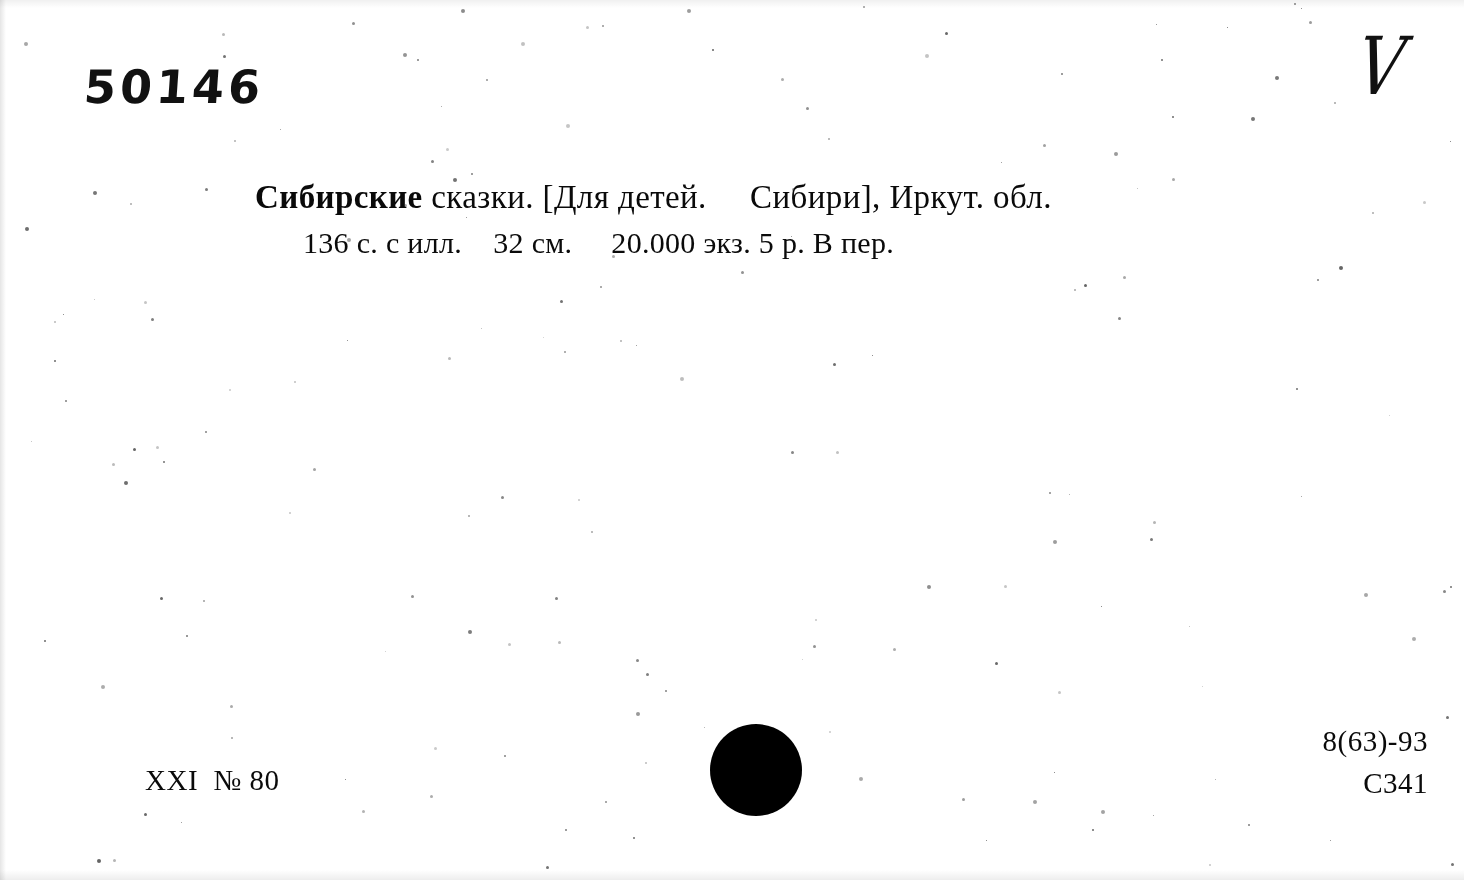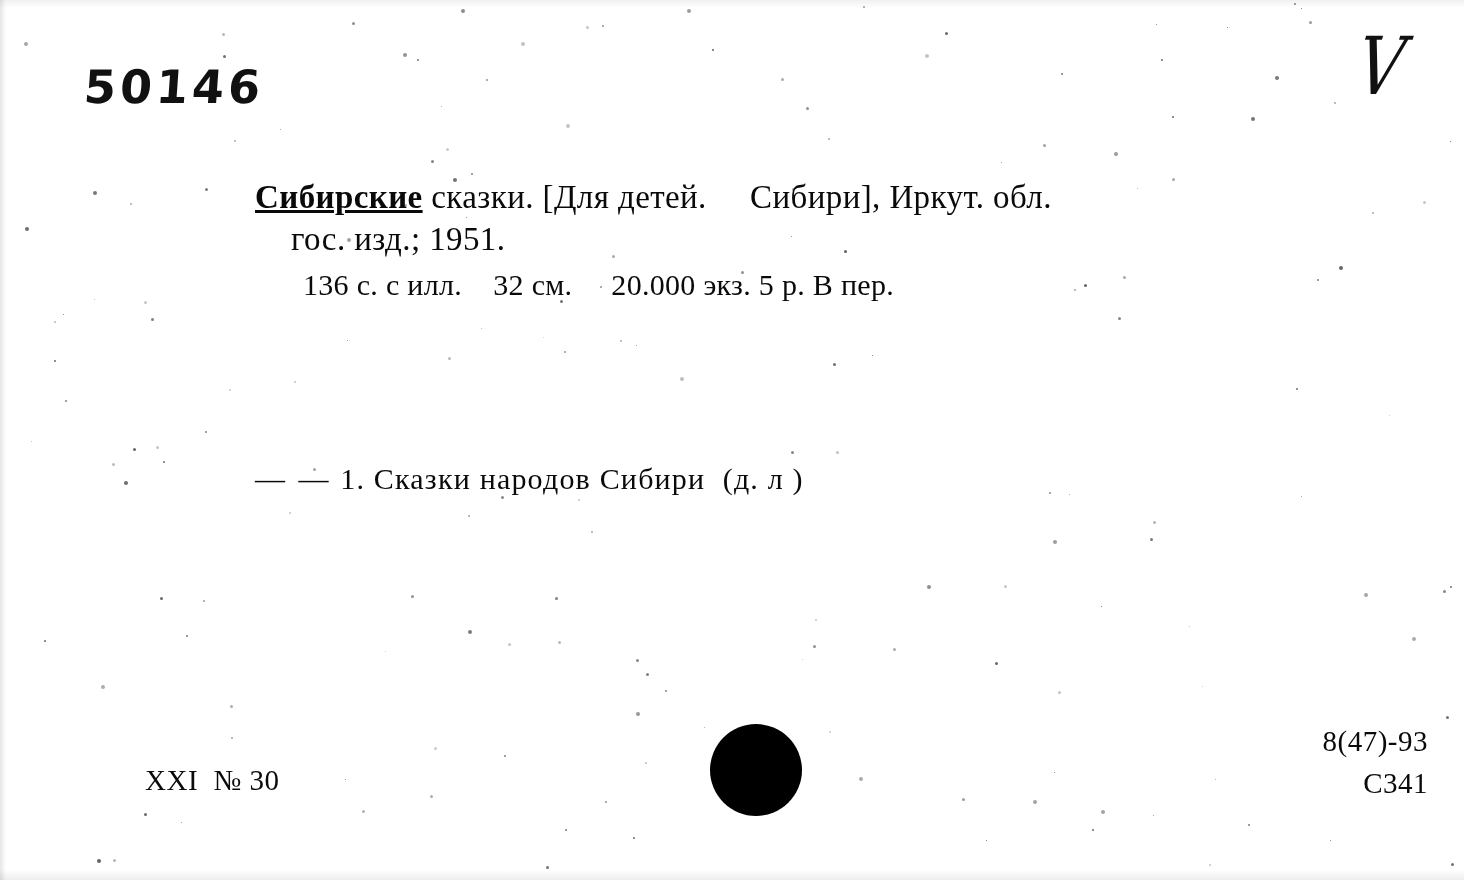--- a/index.html
+++ b/index.html
@@ -59,21 +59,20 @@
     width: 1180px;
   }
   .title-line {
     font-size: 33px;
     line-height: 1.28;
     letter-spacing: .4px;
     white-space: pre;
   }
   .title-line .bold {
     font-weight: bold;
-    text-decoration: underline;
   }
   #title-line-2 {
     margin-left: 36px;
   }
   #collation {
     margin-top: 8px;
     margin-left: 48px;
     font-size: 30px;
     letter-spacing: .3px;
     white-space: pre;
@@ -153,36 +152,34 @@
   <div id="edge-top"></div>
   <div id="edge-left"></div>
   <div id="edge-bottom"></div>
 
   <div id="accession">50146</div>
 
   <div id="checkmark">V</div>
 
   <div id="main-entry">
     <div class="title-line"><span class="bold">Сибирские</span><span> сказки. [Для детей.     Сибири], Иркут. обл.</span></div>
-    <div class="title-line" id="title-line-2">гос. изд.; 1951.</div>
     <div id="collation">136 с. с илл.    32 см.     20.000 экз. 5 р. В пер.</div>
   </div>
 
-  <div id="tracing"><span class="dashes">— —</span><span> 1. Сказки народов Сибири  (д. л )</span></div>
 
   <div id="control-block">
-    <div>XXI  № 30</div>
+    <div>XXI  № 80</div>
     
     
   </div>
 
   <div id="hole"></div>
 
   <div id="classification">
-    <div>8(47)-93</div>
+    <div>8(63)-93</div>
     <div>С341</div>
   </div>
 
 <div class="speck" style="width: 2px; height: 2px; left: 591px; top: 531px; opacity: 0.42;"></div>
     <div class="speck" style="width: 4px; height: 4px; left: 1251px; top: 117px; opacity: 0.64;"></div>
     <div class="speck" style="width: 1px; height: 1px; left: 1137px; top: 188px; opacity: 0.37;"></div>
     <div class="speck" style="width: 2px; height: 2px; left: 1092px; top: 829px; opacity: 0.71;"></div>
     <div class="speck" style="width: 2px; height: 2px; left: 1172px; top: 116px; opacity: 0.69;"></div>
     <div class="speck" style="width: 3px; height: 3px; left: 1004px; top: 585px; opacity: 0.27;"></div>
     <div class="speck" style="width: 1px; height: 1px; left: 1054px; top: 772px; opacity: 0.7;"></div>

